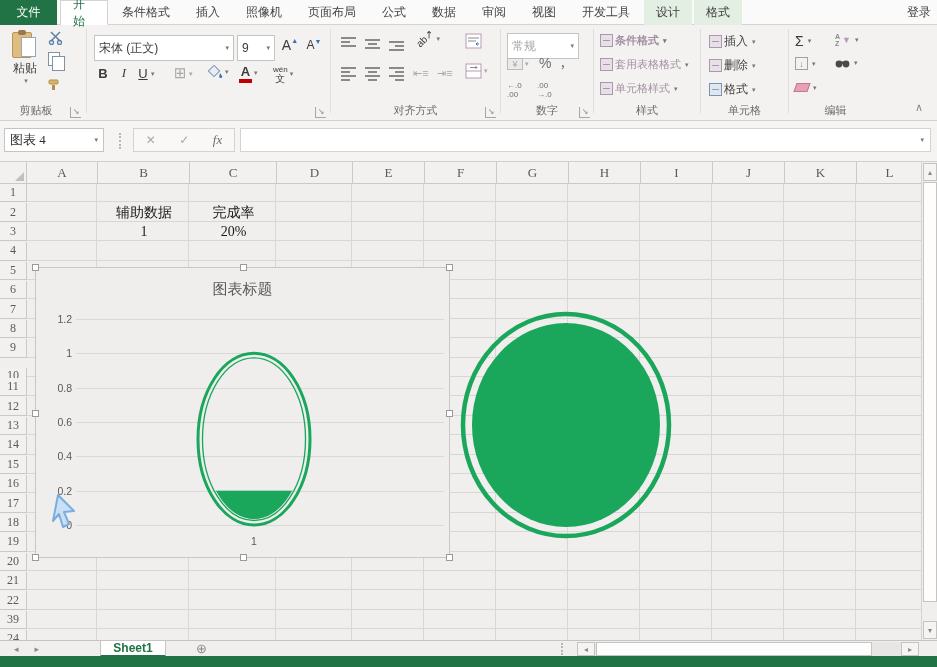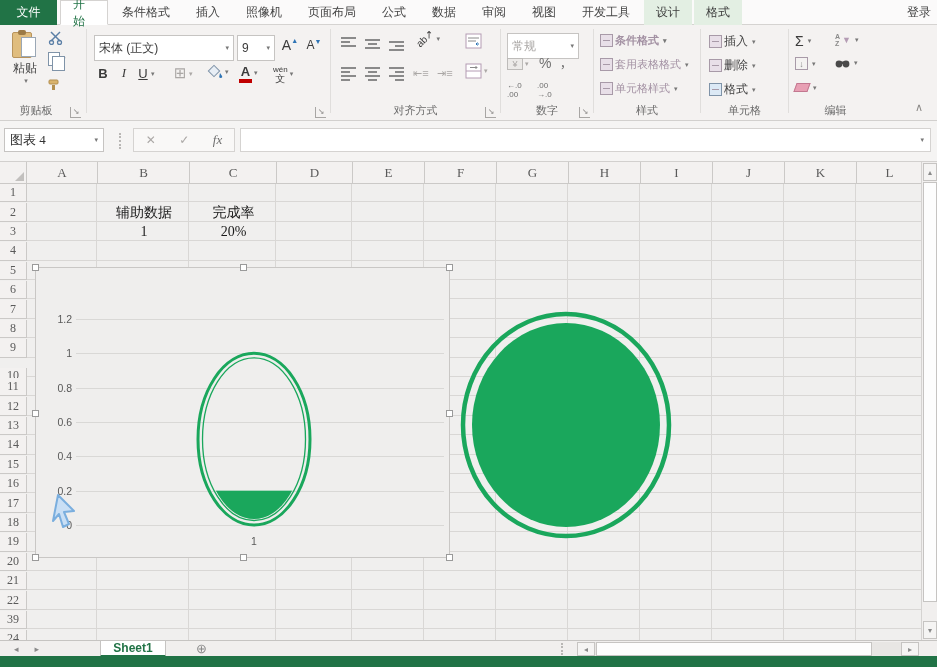--- a/index.html
+++ b/index.html
@@ -447,20 +447,21 @@
     <div class="grow" style="top: 448.8px; height: 18.4px;"></div>
     <div class="rowhdr" style="top: 468.2px; height: 18.4px;">24</div>
     <div class="grow" style="top: 468.2px; height: 18.4px;"></div>
     <div class="cell" style="left: 98px; width: 92px; top: 41.4px; height: 19.4px;">辅助数据</div>
     <div class="cell" style="left: 190px; width: 87px; top: 41.4px; height: 19.4px;">完成率</div>
     <div class="cell" style="left: 98px; width: 92px; top: 60.8px; height: 19.4px;">1</div>
     <div class="cell" style="left: 190px; width: 87px; top: 60.8px; height: 19.4px;">20%</div>
   </div>
 
 <div id="chart" class="abs">
+  <div id="chart-title">图表标题</div>
   <div id="plot-host">
       <div class="gridline" style="top: 257px;"></div>
       <div class="ytick" style="top: 257px;">0</div>
       <div class="gridline" style="top: 222.667px;"></div>
       <div class="ytick" style="top: 222.667px;">0.2</div>
       <div class="gridline" style="top: 188.333px;"></div>
       <div class="ytick" style="top: 188.333px;">0.4</div>
       <div class="gridline" style="top: 154px;"></div>
       <div class="ytick" style="top: 154px;">0.6</div>
       <div class="gridline" style="top: 119.667px;"></div>

